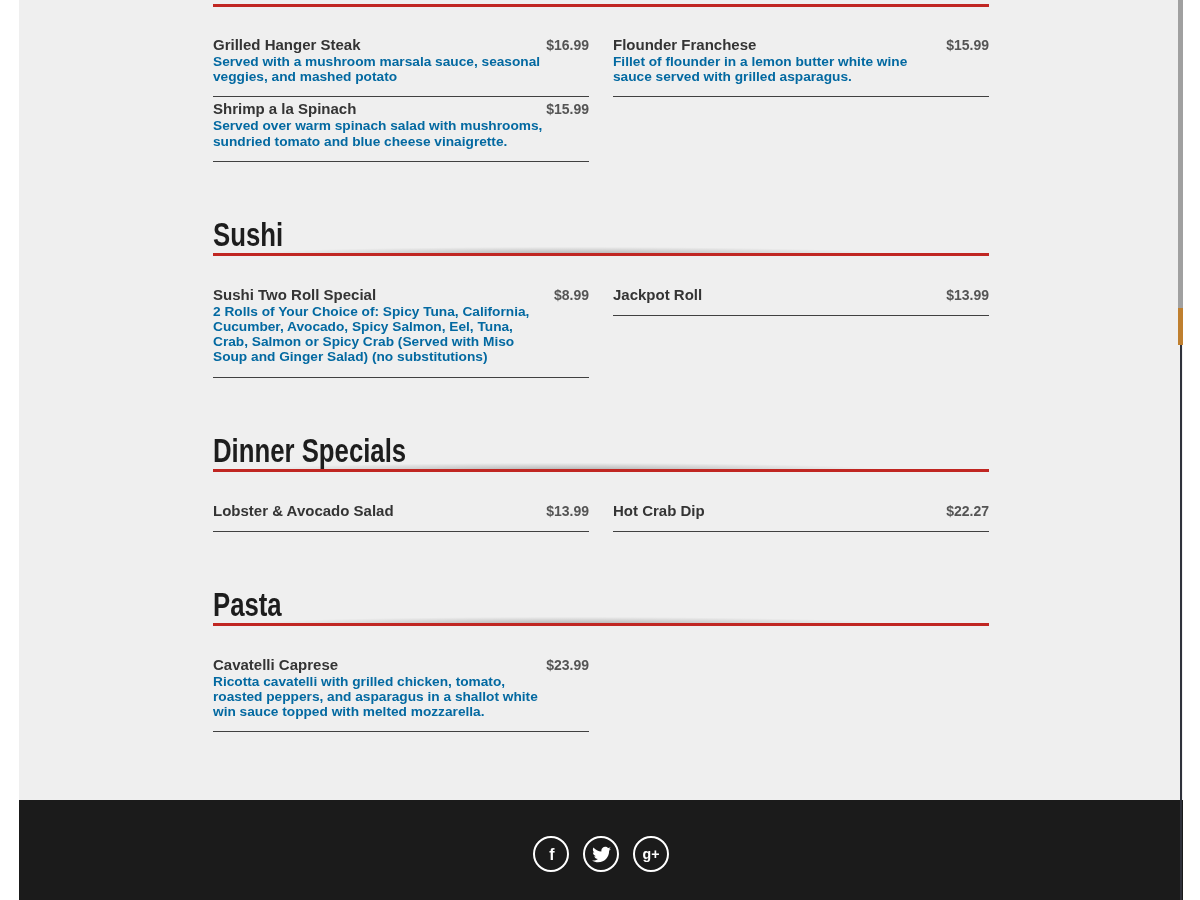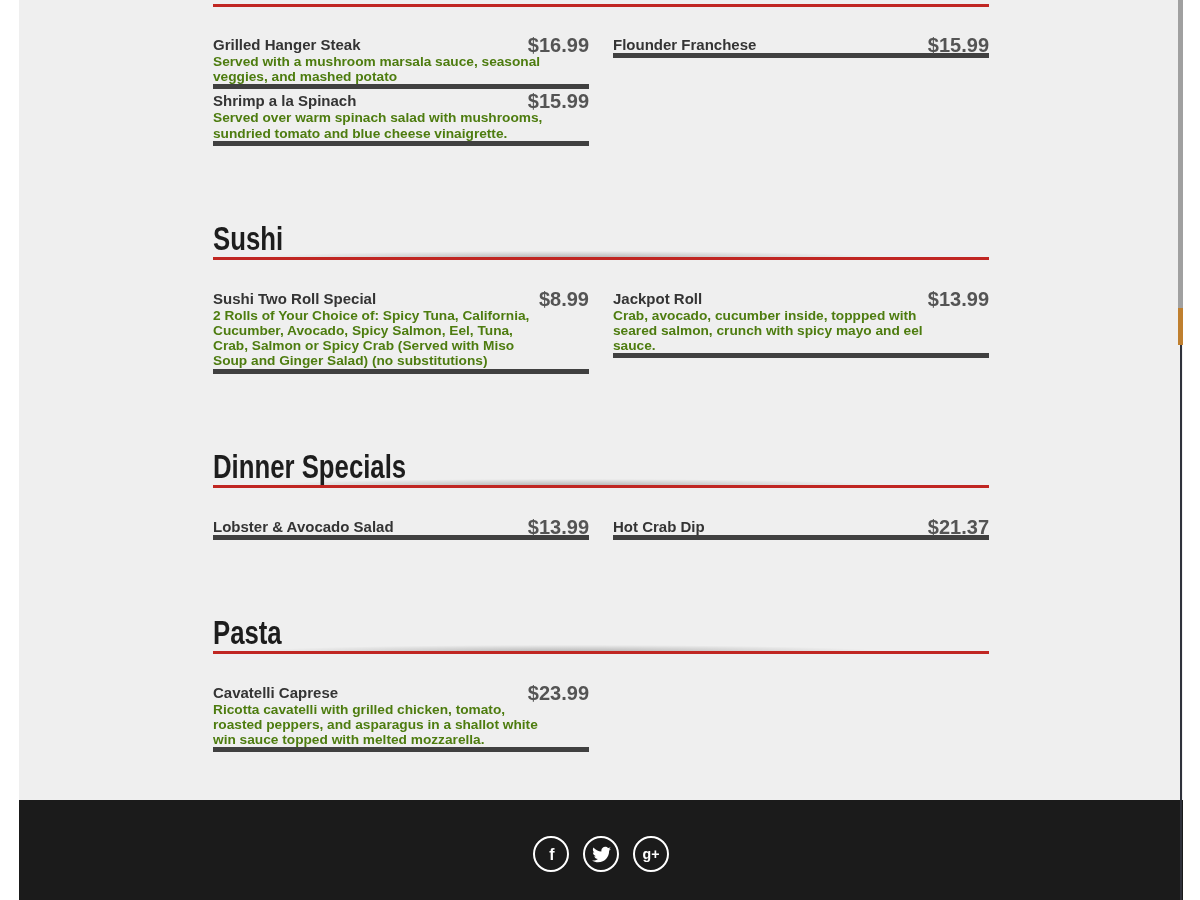--- a/index.html
+++ b/index.html
@@ -7,38 +7,38 @@
               font-family:"Liberation Sans", sans-serif; }
 
   .viewport { position:absolute; left:19px; top:0; width:1164px; height:900px;
               background:#efefef; overflow:hidden; }
 
   .container { width:776px; margin:0 auto; position:relative; }
 
   .top-rule { height:3px; background:#c02622; margin-top:4px; }
 
   
-  .section-head { margin-top:74px; position:relative; }
+  .section-head { margin-top:54px; position:relative; }
   .section-head::before { content:""; position:absolute; left:-72px; right:-6px; bottom:2px;
       height:10px;
       background:radial-gradient(ellipse 52% 100% at 50% 100%, rgba(0,0,0,0.26), rgba(0,0,0,0) 72%); }
   .section-head h2 { font-size:33px; line-height:37px; font-weight:700; color:#1d1d1d;
       transform:scaleX(0.78); transform-origin:0 50%; white-space:nowrap; letter-spacing:0; }
   .section-head .rule { height:3px; background:#c02622; position:relative; z-index:2; }
 
   
   .cols { display:flex; gap:24px; margin-top:31px; }
   .col { width:376px; }
 
-  .item { border-bottom:5px solid #404040; }
+  .item { padding-bottom:12px; border-bottom:1px solid #404040; }
   .item + .item { margin-top:4px; }
   .item-head { display:flex; justify-content:space-between; align-items:flex-start; }
   .item-name { font-size:15px; line-height:16px; font-weight:700; color:#343434; }
-  .item-price { font-size:20px; line-height:16px; font-weight:700; color:#545454; white-space:nowrap; }
-  .item-desc { font-size:13.7px; line-height:15.2px; font-weight:600; color:#4d7c0f;
+  .item-price { font-size:14px; line-height:16px; font-weight:700; color:#545454; white-space:nowrap; }
+  .item-desc { font-size:13.7px; line-height:15.2px; font-weight:600; color:#0369a1;
                white-space:pre-line; margin-top:1px; max-width:340px; }
 
   
   .footer { position:absolute; left:0; bottom:0; width:100%; height:100px; background:#1b1b1b; }
   .social-row { display:flex; justify-content:center; gap:14px; padding-top:36px; }
   .social-circle { width:36px; height:36px; border:2px solid #ffffff; border-radius:50%;
       display:flex; align-items:center; justify-content:center; cursor:pointer; }
   .social-circle svg { display:block; }
   .glyph-text { fill:#ffffff; font-family:"Liberation Sans", sans-serif; font-weight:700; }
 
@@ -74,20 +74,22 @@
           <div class="item-desc">Served over warm spinach salad with mushrooms,
 sundried tomato and blue cheese vinaigrette.</div>
         </div>
       </div>
       <div class="col">
         <div class="item">
           <div class="item-head">
             <span class="item-name">Flounder Franchese</span>
             <span class="item-price">$15.99</span>
           </div>
+          <div class="item-desc">Fillet of flounder in a lemon butter white wine
+sauce served with grilled asparagus.</div>
         </div>
       </div>
     </div>
 
     <div class="section-head">
       <h2>Sushi</h2>
       <div class="rule"></div>
     </div>
     <div class="cols">
       <div class="col">
@@ -101,23 +103,20 @@
 Crab, Salmon or Spicy Crab (Served with Miso
 Soup and Ginger Salad) (no substitutions)</div>
         </div>
       </div>
       <div class="col">
         <div class="item">
           <div class="item-head">
             <span class="item-name">Jackpot Roll</span>
             <span class="item-price">$13.99</span>
           </div>
-          <div class="item-desc">Crab, avocado, cucumber inside, toppped with
-seared salmon, crunch with spicy mayo and eel
-sauce.</div>
         </div>
       </div>
     </div>
 
     <div class="section-head">
       <h2>Dinner Specials</h2>
       <div class="rule"></div>
     </div>
     <div class="cols">
       <div class="col">
@@ -125,21 +124,21 @@
           <div class="item-head">
             <span class="item-name">Lobster &amp; Avocado Salad</span>
             <span class="item-price">$13.99</span>
           </div>
         </div>
       </div>
       <div class="col">
         <div class="item">
           <div class="item-head">
             <span class="item-name">Hot Crab Dip</span>
-            <span class="item-price">$21.37</span>
+            <span class="item-price">$22.27</span>
           </div>
         </div>
       </div>
     </div>
 
     <div class="section-head">
       <h2>Pasta</h2>
       <div class="rule"></div>
     </div>
     <div class="cols">

